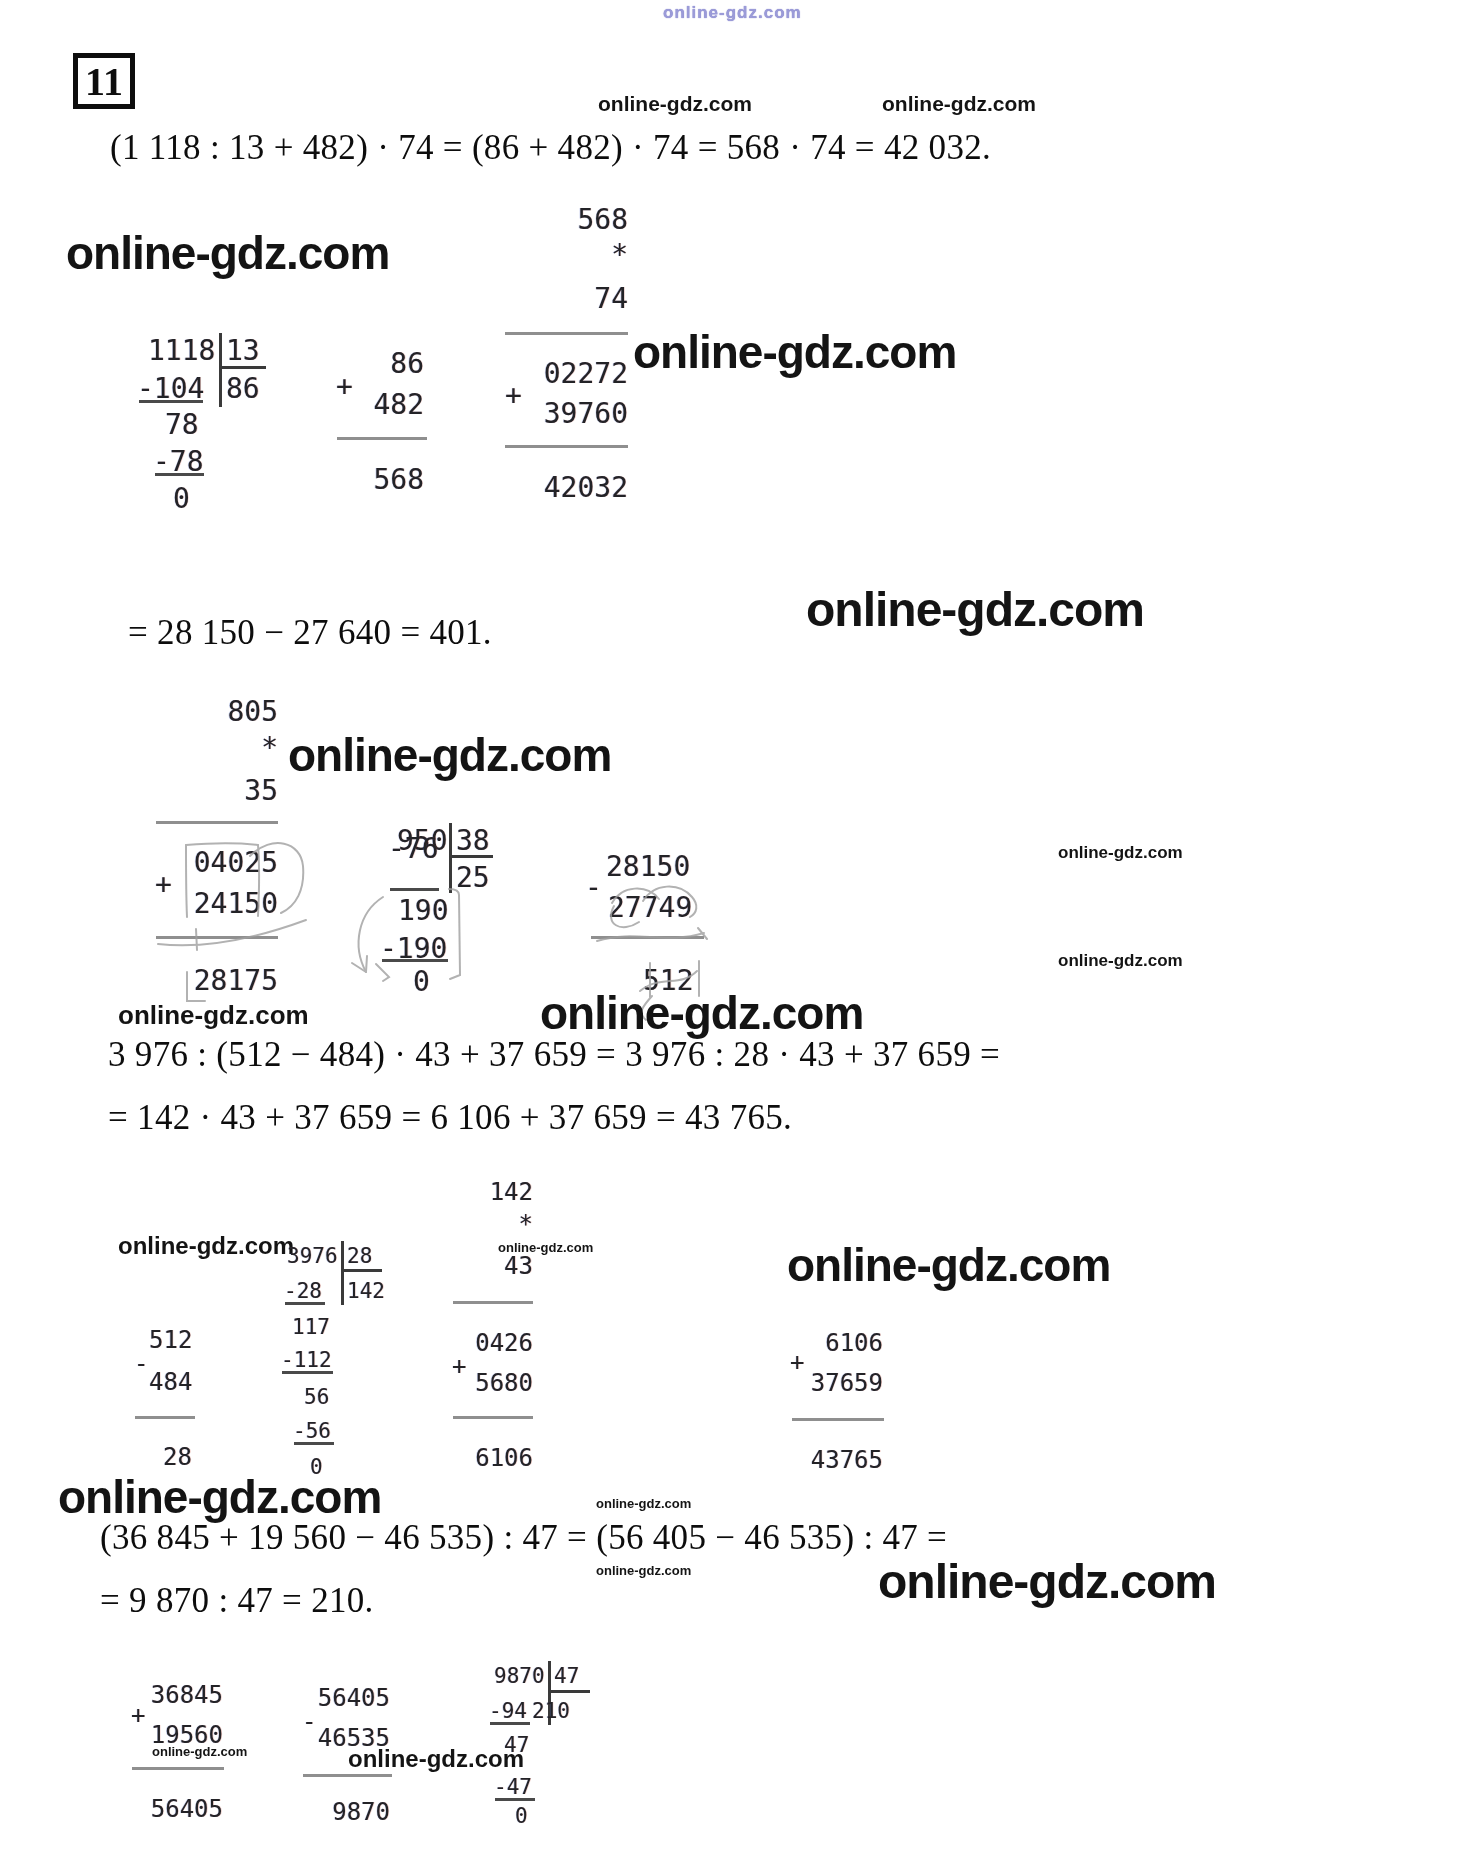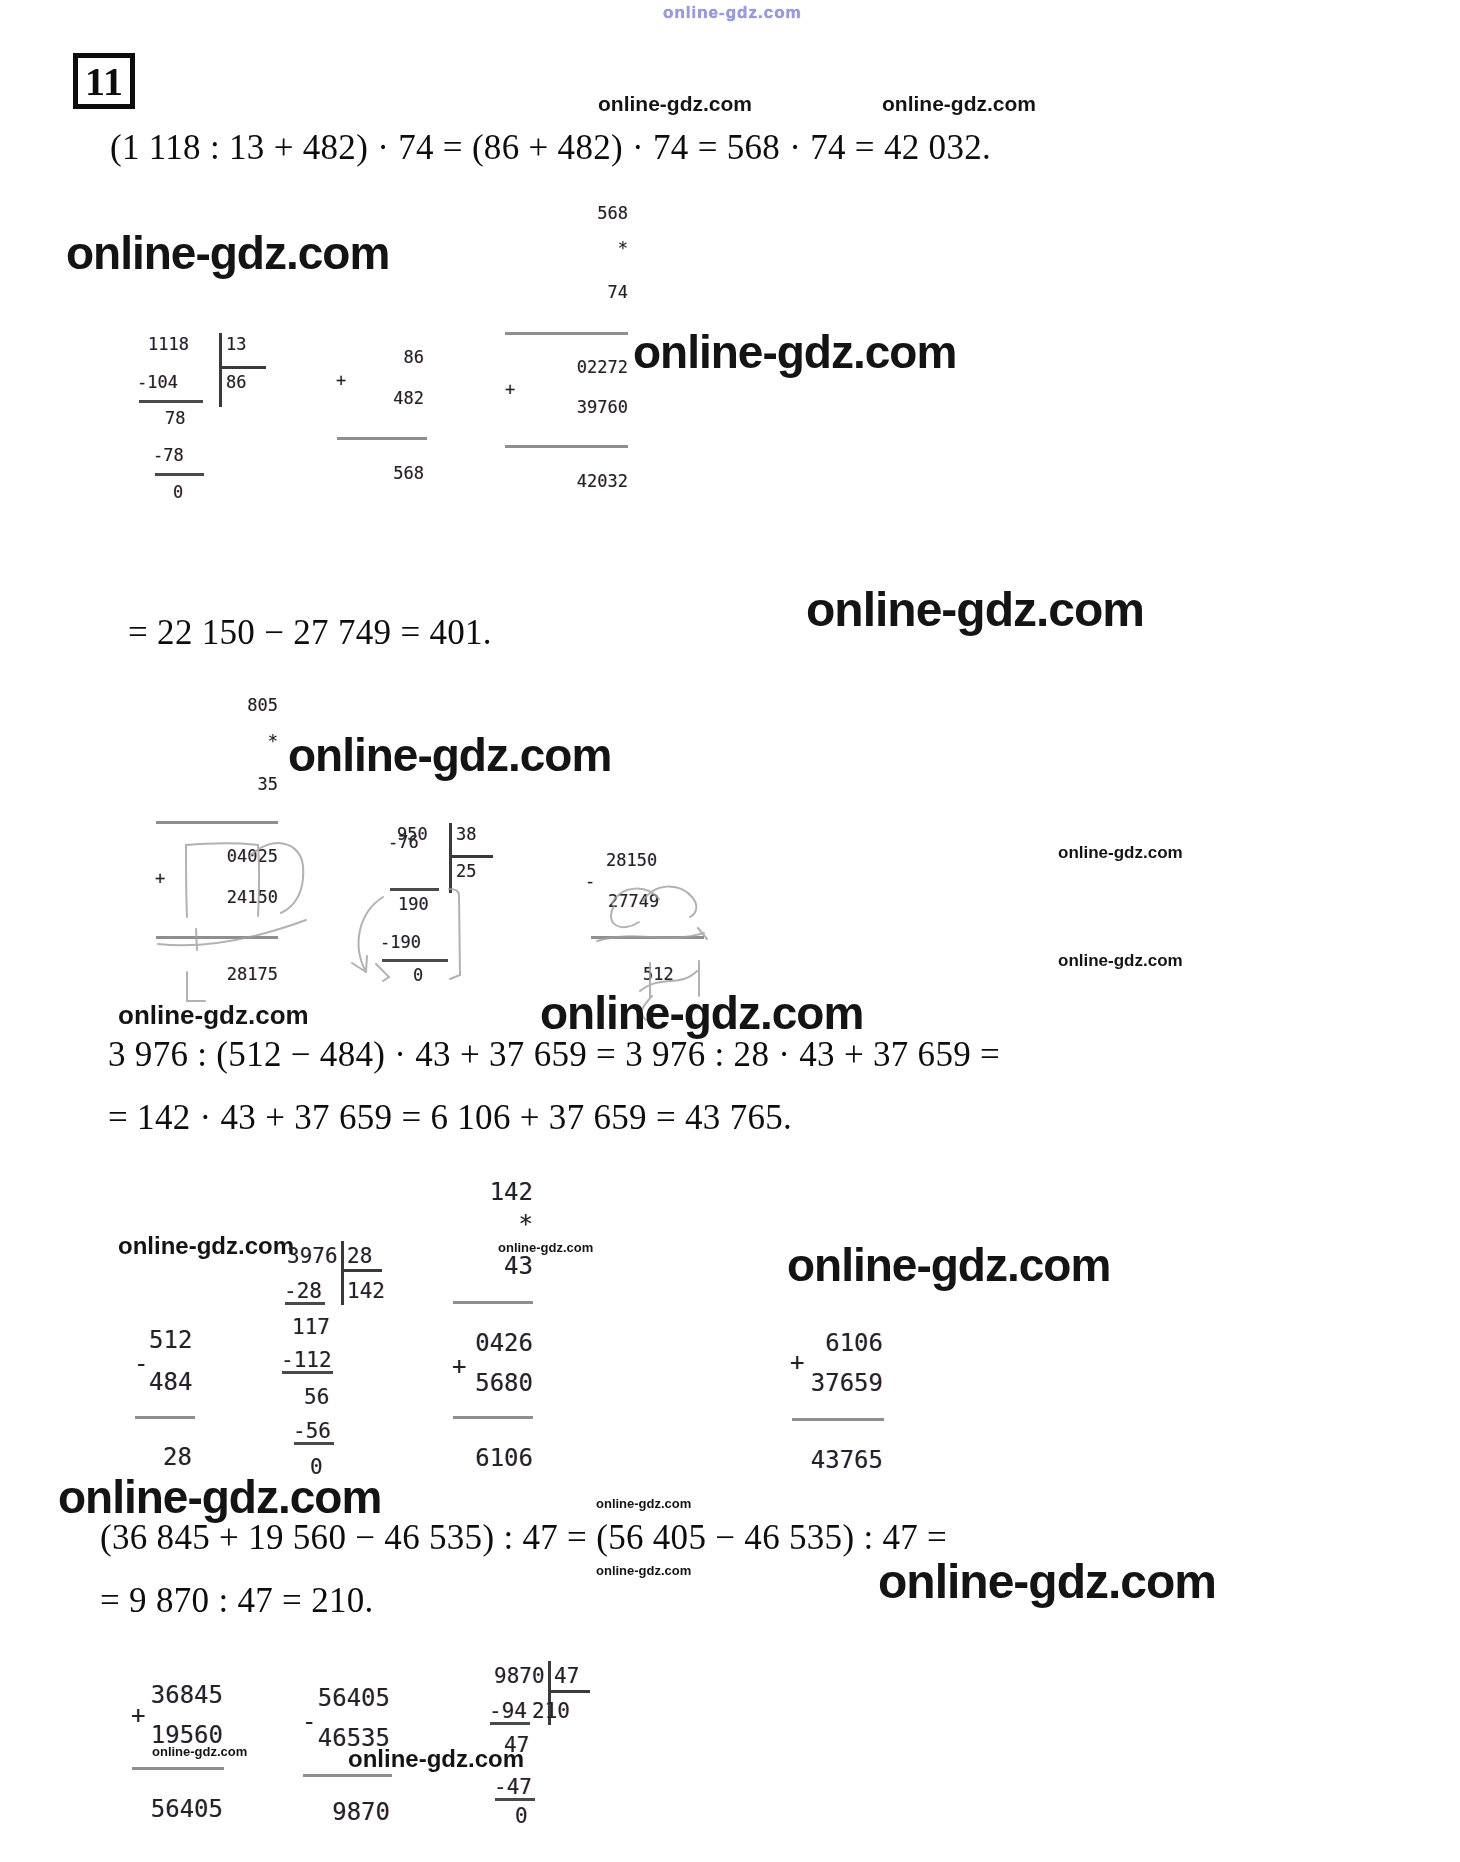--- a/index.html
+++ b/index.html
@@ -5,21 +5,21 @@
   html,body{margin:0;padding:0;background:#ffffff;}
   .page{position:relative;width:1460px;height:1862px;background:#ffffff;overflow:hidden;
         font-family:"Liberation Sans",sans-serif;}
   
   .eq{position:absolute;white-space:nowrap;font-family:"Liberation Serif",serif;
       font-size:35px;color:#0d0d0d;letter-spacing:.3px;}
   
   .mono{position:absolute;white-space:pre;font-family:"DejaVu Sans Mono",monospace;
         color:#232327;line-height:1.05;
         text-shadow:.6px 0 0 rgba(190,70,50,.28),-.6px 0 0 rgba(60,90,190,.28);}
-  .s26{font-size:17px;} .s24{font-size:24px;} .s21{font-size:21px;}
+  .s26{font-size:28px;} .s24{font-size:24px;} .s21{font-size:21px;}
   .rbox{text-align:right;}
   
   .rule{position:absolute;background:#8f8f8f;height:3px;}
   .ul{position:absolute;background:#4a4a4a;height:2.5px;}
   .vbar{position:absolute;background:#3a3a3a;width:2.5px;}
   .hbar{position:absolute;background:#3a3a3a;height:2.5px;}
   
   .wm{position:absolute;white-space:nowrap;font-family:"Liberation Sans",sans-serif;
       font-weight:700;color:#141414;}
   .wm-xl{font-size:46px;letter-spacing:-1px;}
@@ -79,21 +79,21 @@
   <div class="ul" style="left:155px;top:473px;width:49px"></div>
   <div class="mono s26" style="left:173px;top:484px">0</div>
 
   <div class="mono s26" style="left:336px;top:372px">+</div>
   <div class="mono s26 rbox" style="left:359px;top:349px;width:65px">86</div>
   <div class="mono s26 rbox" style="left:359px;top:390px;width:65px">482</div>
   <div class="rule" style="left:337px;top:437px;width:90px"></div>
   <div class="mono s26 rbox" style="left:359px;top:465px;width:65px">568</div>
 
   <div class="wm wm-xxl" style="left:806px;top:582px">online-gdz.com</div>
-  <div class="eq" style="left:128px;top:613px">= 22 150 − 27 749 = 401.</div>
+  <div class="eq" style="left:128px;top:613px">= 28 150 − 27 640 = 401.</div>
 
   <div class="wm wm-xl" style="left:288px;top:728px">online-gdz.com</div>
 
   <div class="mono s26 rbox" style="left:155px;top:697px;width:123px">805</div>
   <div class="mono s26 rbox" style="left:155px;top:733px;width:123px">*</div>
   <div class="mono s26 rbox" style="left:155px;top:776px;width:123px">35</div>
   <div class="rule" style="left:156px;top:821px;width:122px"></div>
   <div class="mono s26" style="left:155px;top:870px">+</div>
   <div class="mono s26 rbox" style="left:155px;top:848px;width:123px">04025</div>
   <div class="mono s26 rbox" style="left:155px;top:889px;width:123px">24150</div>

